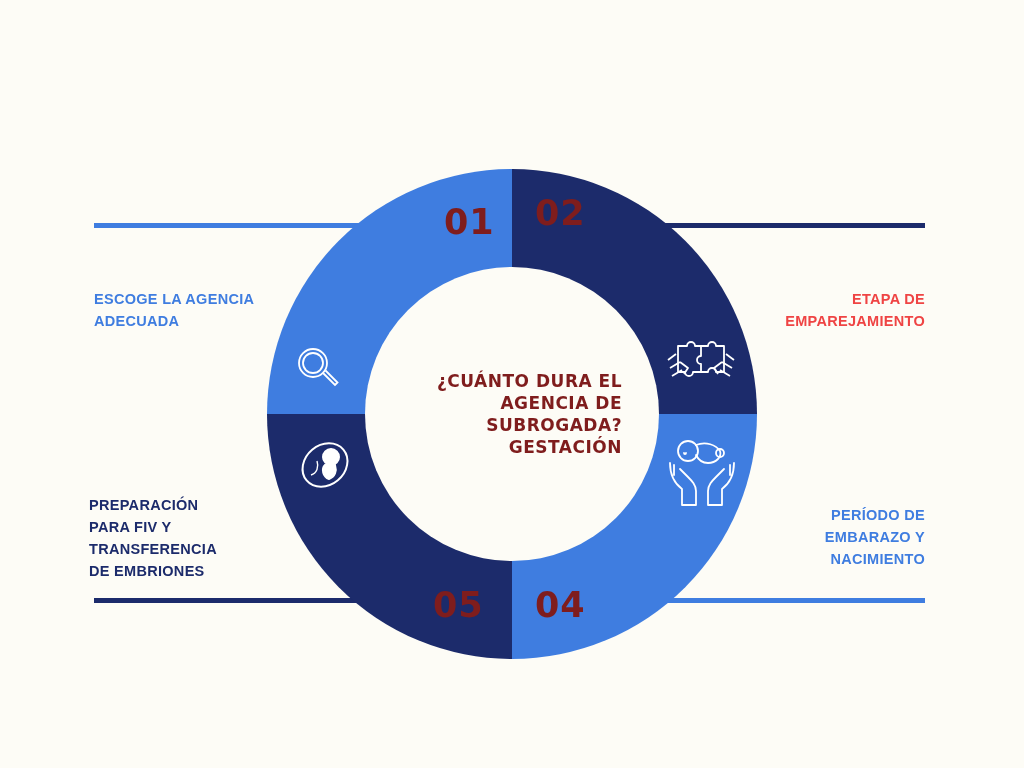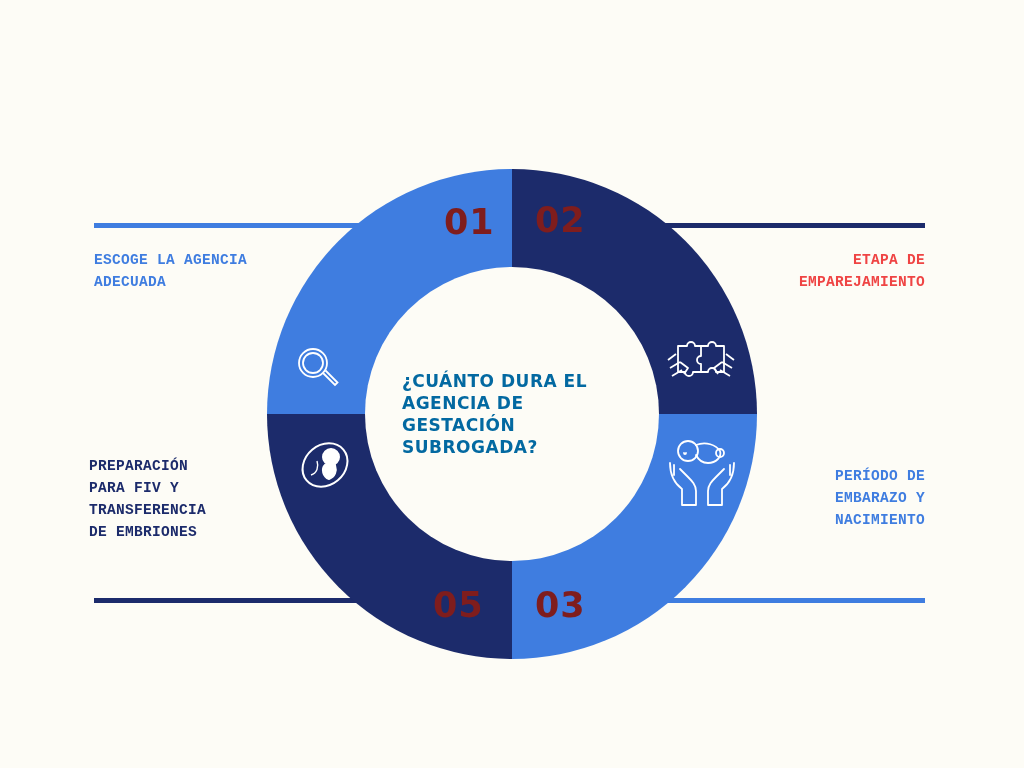--- a/index.html
+++ b/index.html
@@ -5,47 +5,48 @@
   html, body { margin: 0; padding: 0; }
   body {
     width: 1024px; height: 768px; overflow: hidden;
     background: #fdfcf6;
     position: relative;
     font-family: "DejaVu Sans", sans-serif;
   }
   .line { position: absolute; height: 5px; }
   .label {
     position: absolute;
-    font-family: Liberation Mono, monospace;
+    font-family: Liberation Sans, sans-serif;
     font-weight: bold;
     font-size: 14.5px;
     line-height: 22px;
     letter-spacing: 0.3px;
     text-transform: uppercase;
+    margin-top: 39px;
   }
   .label span { display: block; white-space: nowrap; }
   .ring { position: absolute; left: 0; top: 0; }
   .num {
     position: absolute;
     font-family: "DejaVu Sans", sans-serif;
     font-weight: bold;
     font-size: 35px;
     color: #7f1d1d;
     line-height: 40px;
     letter-spacing: 1px;
   }
   .center-text {
     position: absolute;
     left: 402px; top: 370px; width: 220px;
-    text-align: left;
+    text-align: right;
     font-family: "DejaVu Sans", sans-serif;
     font-weight: bold;
     font-size: 17px;
     line-height: 22px;
-    color: #0369a1;
+    color: #7f1d1d;
     letter-spacing: 0.5px;
   }
   .center-text span { display: block; }
   .icon { position: absolute; }
 </style>
 </head>
 <body>
 
 <div class="line" style="left:94px; top:223px; width:300px; background:#3f7de0;"></div>
 <div class="line" style="left:630px; top:223px; width:295px; background:#1c2b6b;"></div>
@@ -58,29 +59,29 @@
 
   <path d="M512,414 L512,169 A245,245 0 0 1 757,414 Z" fill="#1c2b6b"></path>
 
   <path d="M512,414 L757,414 A245,245 0 0 1 512,659 Z" fill="#3f7de0"></path>
 
   <path d="M512,414 L512,659 A245,245 0 0 1 267,414 Z" fill="#1c2b6b"></path>
   <circle cx="512" cy="414" r="147" fill="#fdfcf6"></circle>
 </svg>
 
 <div class="num" style="left:444px; top:202px;">01</div>
-<div class="num" style="left:535px; top:200px;text-align:center;">02</div>
-<div class="num" style="left:535px; top:585px;">03</div>
+<div class="num" style="left:535px; top:193px;text-align:center;">02</div>
+<div class="num" style="left:535px; top:585px;">04</div>
 <div class="num" style="left:433px; top:585px;">05</div>
 
 <div class="center-text">
   <span>¿CUÁNTO DURA EL</span>
   <span>AGENCIA DE</span>
+  <span>SUBROGADA?</span>
   <span>GESTACIÓN</span>
-  <span>SUBROGADA?</span>
 </div>
 
 <div class="label" style="left:94px; top:249px; color:#3f7de0;">
   <span>ESCOGE LA AGENCIA</span>
   <span>ADECUADA</span>
 </div>
 <div class="label" style="right:99px; top:249px; color:#ef4444; text-align:right;">
   <span>ETAPA DE</span>
   <span>EMPAREJAMIENTO</span>
 </div>

